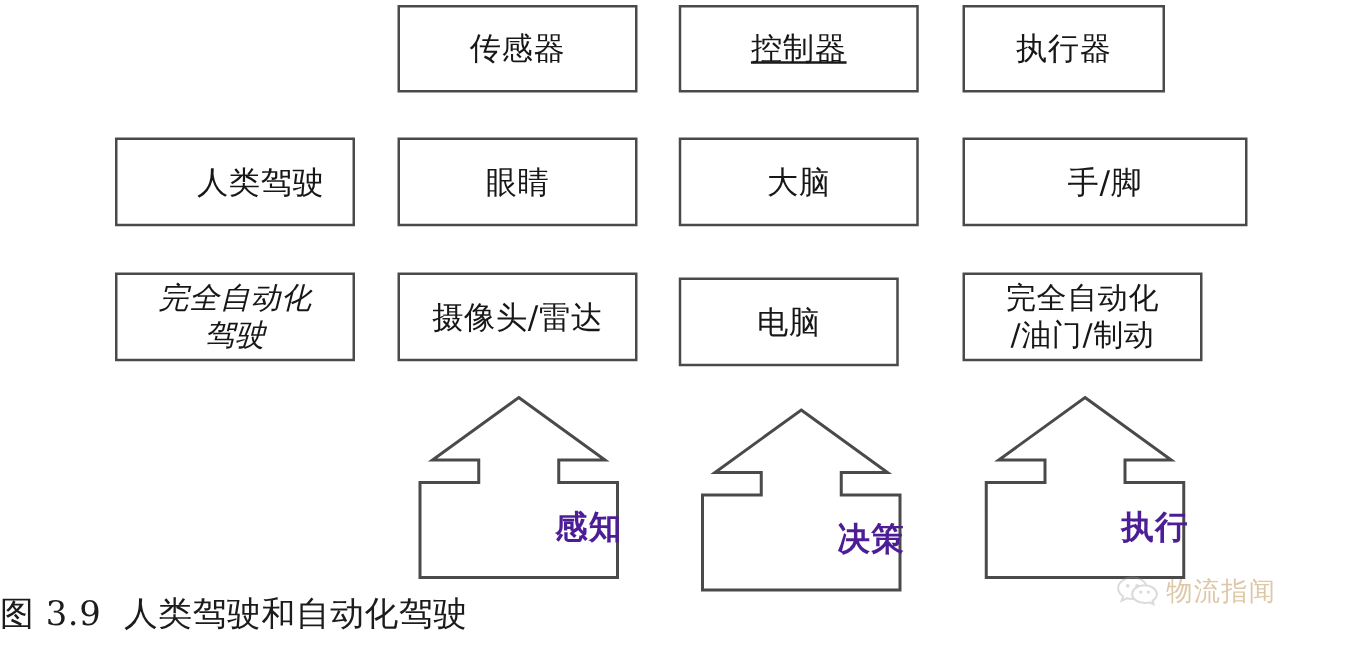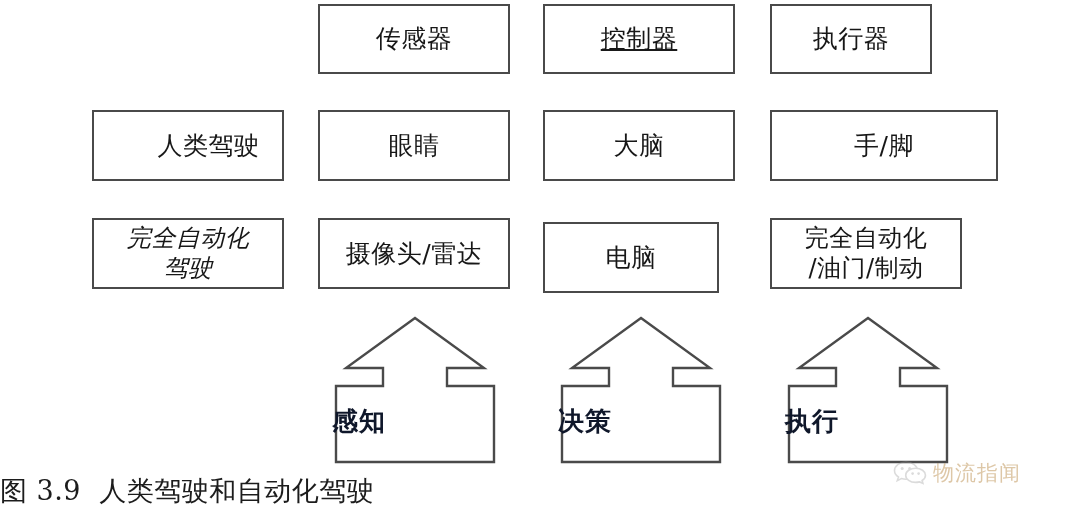--- a/index.html
+++ b/index.html
@@ -52,24 +52,24 @@
   }
   .arrow-shape svg {
     display: block;
     overflow: visible;
   }
   .arrow-label {
     position: absolute;
     font-family: "DejaVu Sans", "Liberation Sans", sans-serif;
     font-size: 26px;
     font-weight: 600;
-    color: #0f172a;
+    color: #4c1d95;
     letter-spacing: 1px;
     white-space: nowrap;
-    text-align: left;
+    text-align: right;
   }
 
   #figure-caption {
     position: absolute;
     left: 0;
     top: 473px;
     width: 1080px;
     font-family: "DejaVu Serif", "Liberation Serif", serif;
     font-size: 27px;
     color: #1c1c1c;
@@ -147,21 +147,21 @@
   </div>
 
   <div class="arrow-shape" style="left:332px; top:314px; width:166px; height:152px;">
     <svg width="166" height="152" viewBox="0 0 166 152">
       <path d="M 83 4 L 152 54 L 115 54 L 115 72 L 162 72 L 162 148 L 4 148
                L 4 72 L 51 72 L 51 54 L 14 54 Z" fill="#ffffff" stroke="#4a4a4a" stroke-width="2.4" stroke-linejoin="miter"></path>
     </svg>
     <span class="arrow-label" style="left:0; top:90px; width:166px;">感知</span>
   </div>
 
-  <div class="arrow-shape" style="left:558px; top:314px; width:166px; height:152px;">
+  <div class="arrow-shape" style="left:558px; top:324px; width:166px; height:152px;">
     <svg width="166" height="152" viewBox="0 0 166 152">
       <path d="M 83 4 L 152 54 L 115 54 L 115 72 L 162 72 L 162 148 L 4 148
                L 4 72 L 51 72 L 51 54 L 14 54 Z" fill="#ffffff" stroke="#4a4a4a" stroke-width="2.4" stroke-linejoin="miter"></path>
     </svg>
     <span class="arrow-label" style="left:0; top:90px; width:166px;">决策</span>
   </div>
 
   <div class="arrow-shape" style="left:785px; top:314px; width:166px; height:152px;">
     <svg width="166" height="152" viewBox="0 0 166 152">
       <path d="M 83 4 L 152 54 L 115 54 L 115 72 L 162 72 L 162 148 L 4 148

